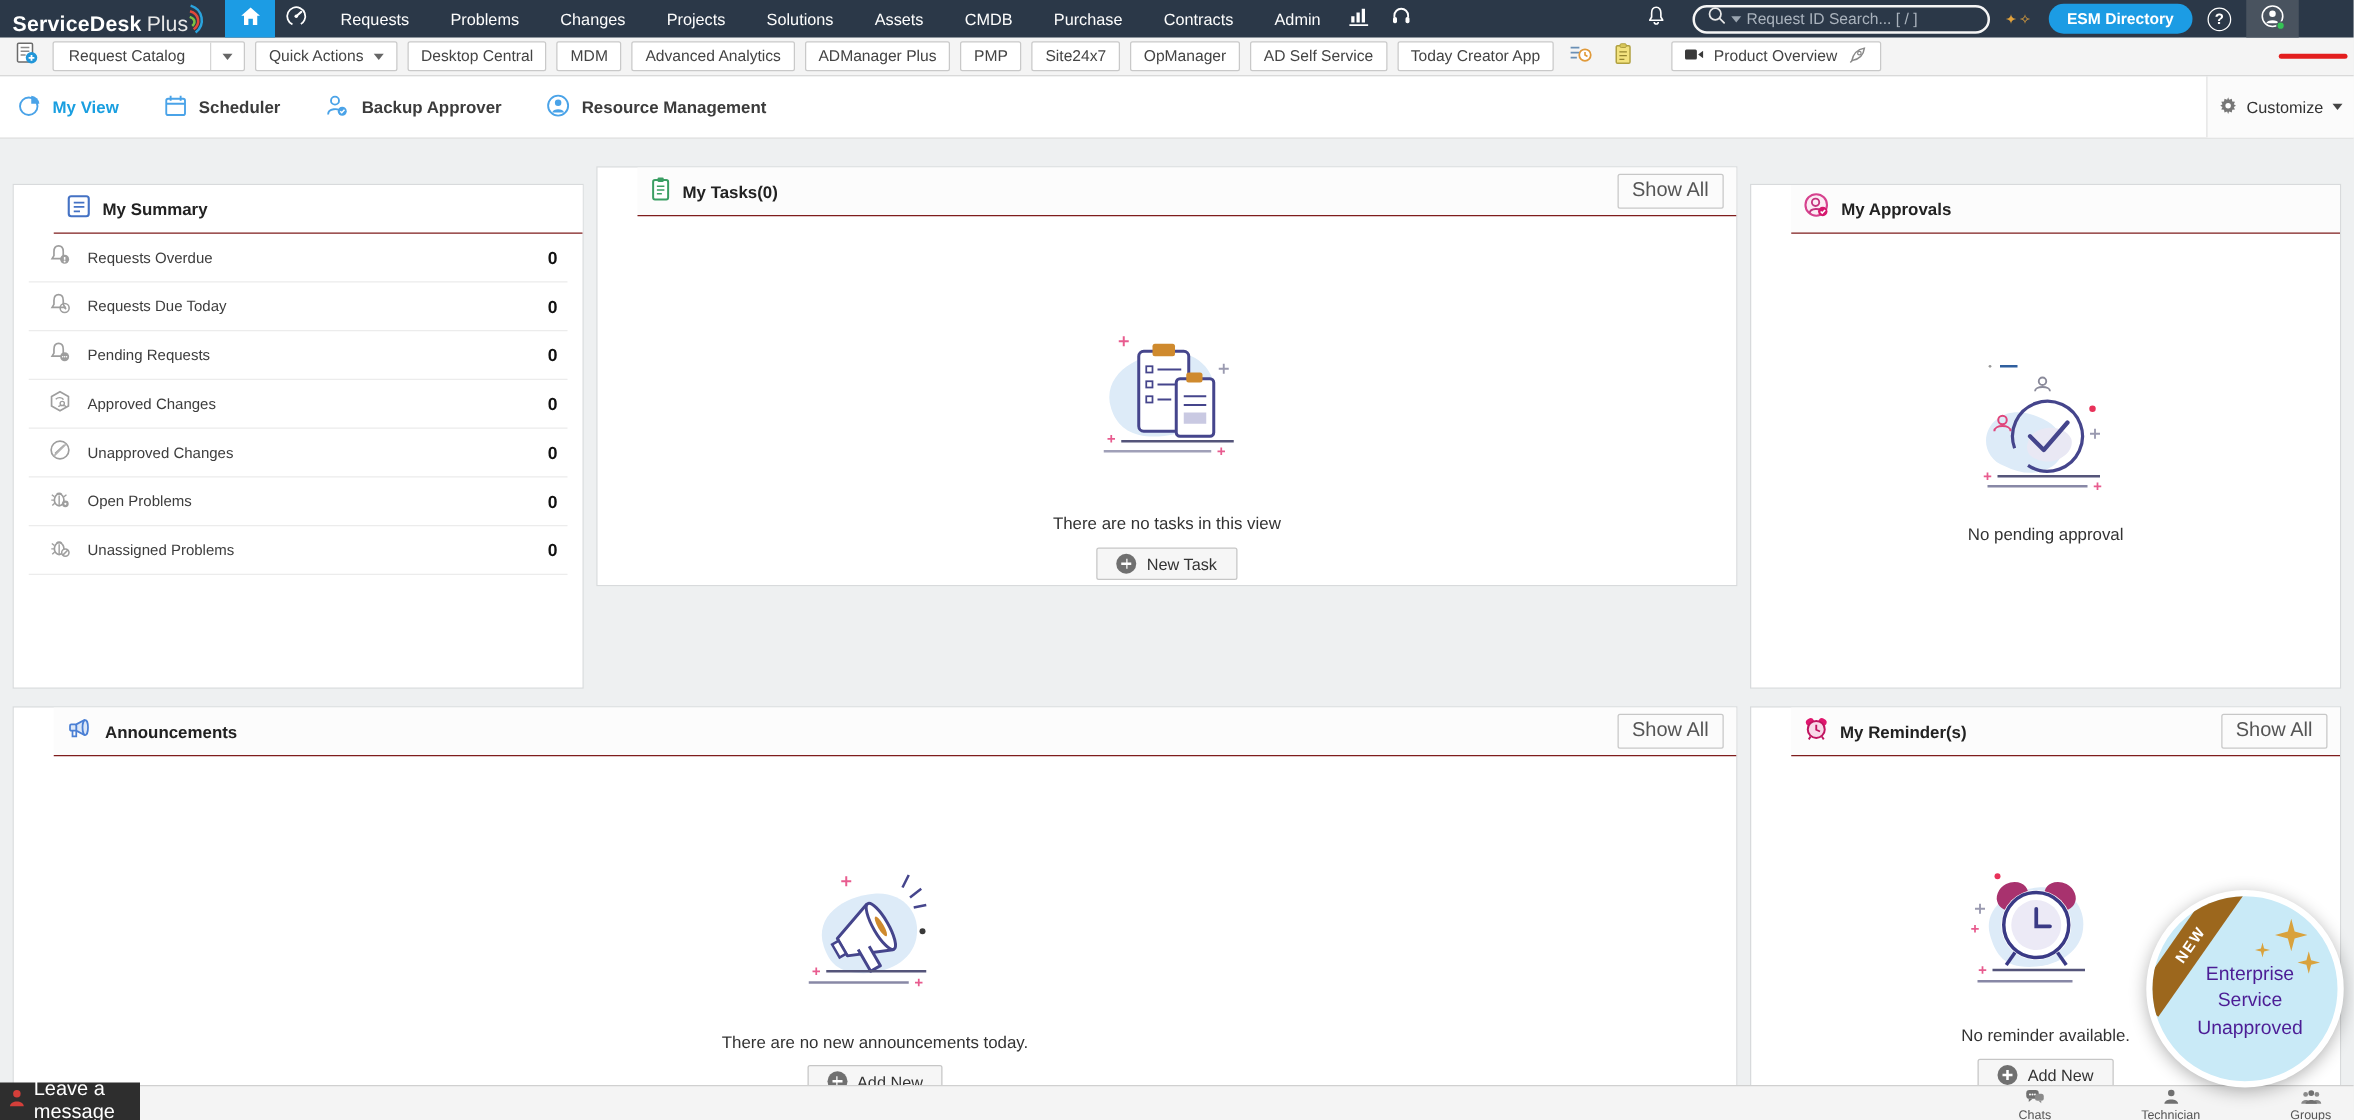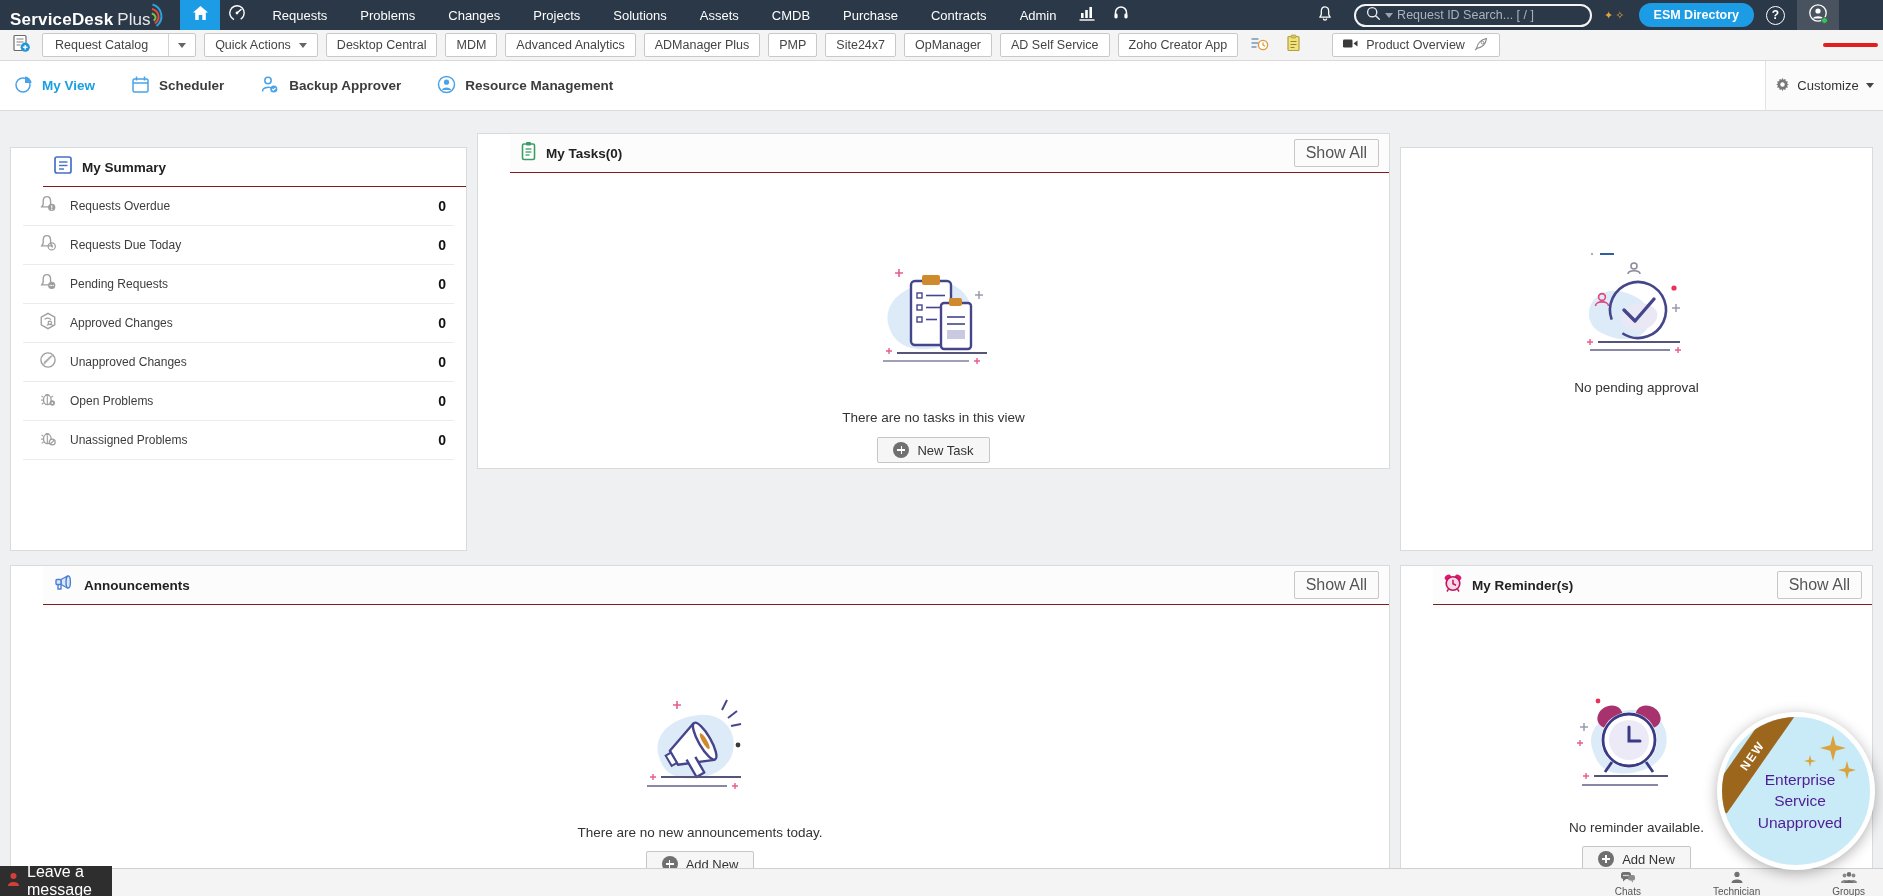--- a/index.html
+++ b/index.html
@@ -230,21 +230,21 @@
     <span class="caret-down"></span>
   </div>
   <div class="tb-btn">Desktop Central</div>
   <div class="tb-btn">MDM</div>
   <div class="tb-btn">Advanced Analytics</div>
   <div class="tb-btn">ADManager Plus</div>
   <div class="tb-btn">PMP</div>
   <div class="tb-btn">Site24x7</div>
   <div class="tb-btn">OpManager</div>
   <div class="tb-btn">AD Self Service</div>
-  <div class="tb-btn">Zoho Creator App</div>
+  <div class="tb-btn">Today Creator App</div>
   <div class="tb-ico-btn">
     <span>
       <svg width="19" height="17" viewBox="0 0 19 17">
           <line x1="1.5" y1="4" x2="8.5" y2="4" stroke="#6a8fb5" stroke-width="1.4"></line>
           <line x1="1.5" y1="8" x2="8.5" y2="8" stroke="#6a8fb5" stroke-width="1.4"></line>
           <line x1="1.5" y1="12" x2="6.5" y2="12" stroke="#6a8fb5" stroke-width="1.4"></line>
           <circle cx="13" cy="10" r="4.6" stroke="#e09a3a" stroke-width="1.4" fill="#fff"></circle>
           <path d="M13 7.6 L13 10 L15 11.2" stroke="#e09a3a" stroke-width="1.3" fill="none"></path>
         </svg>
     </span>
@@ -479,20 +479,32 @@
     </span>
     <span class="empty-text" style="margin-top:26px;">There are no tasks in this view</span>
     <button class="btn-action" style="margin-top:12px;">
       <span class="plus-ico"></span>
       <span>New Task</span>
     </button>
   </div>
 </div>
 
 <div class="panel p-approvals">
+  <div class="panel-header">
+    <span>
+      <svg width="21" height="21" viewBox="0 0 20 20">
+          <circle cx="9.5" cy="9.5" r="8.2" stroke="#d6428e" stroke-width="1.6" fill="#fcecf4"></circle>
+          <circle cx="9" cy="7.5" r="2.8" stroke="#c2357f" stroke-width="1.4" fill="none"></circle>
+          <path d="M4.5 15.5 C5 11.8 13 11.8 13.5 14.5" stroke="#c2357f" stroke-width="1.4" fill="none"></path>
+          <circle cx="14.5" cy="14.5" r="3.6" fill="#d6186e"></circle>
+          <path d="M12.9 14.5 L14.1 15.7 L16.3 13.3" stroke="#fff" stroke-width="1.2" fill="none"></path>
+        </svg>
+    </span>
+    <span class="panel-title">My Approvals</span>
+  </div>
   <div class="empty-body">
     <span style="margin-top:92px;">
       <svg width="150" height="122" viewBox="0 0 150 122">
         <path d="M42 94 C24 88 22 66 36 56 C46 48 60 50 72 56 C90 64 94 84 80 94 C68 102 54 100 42 94 Z" fill="#ddebf8"></path>
         <line x1="38" y1="14" x2="52" y2="14" stroke="#2f5f9e" stroke-width="2"></line>
         <circle cx="30" cy="14" r="1.1" fill="#999"></circle>
         <circle cx="72" cy="26" r="3" stroke="#8a8a9a" stroke-width="1.5" fill="none"></circle>
         <path d="M66 34 C66 29.5 78 29.5 78 34" stroke="#8a8a9a" stroke-width="1.5" fill="none"></path>
         <circle cx="40" cy="57" r="3.4" stroke="#e0457b" stroke-width="1.6" fill="none"></circle>
         <path d="M33.5 66 C33.5 60.5 46.5 60.5 46.5 66" stroke="#e0457b" stroke-width="1.6" fill="none"></path>

